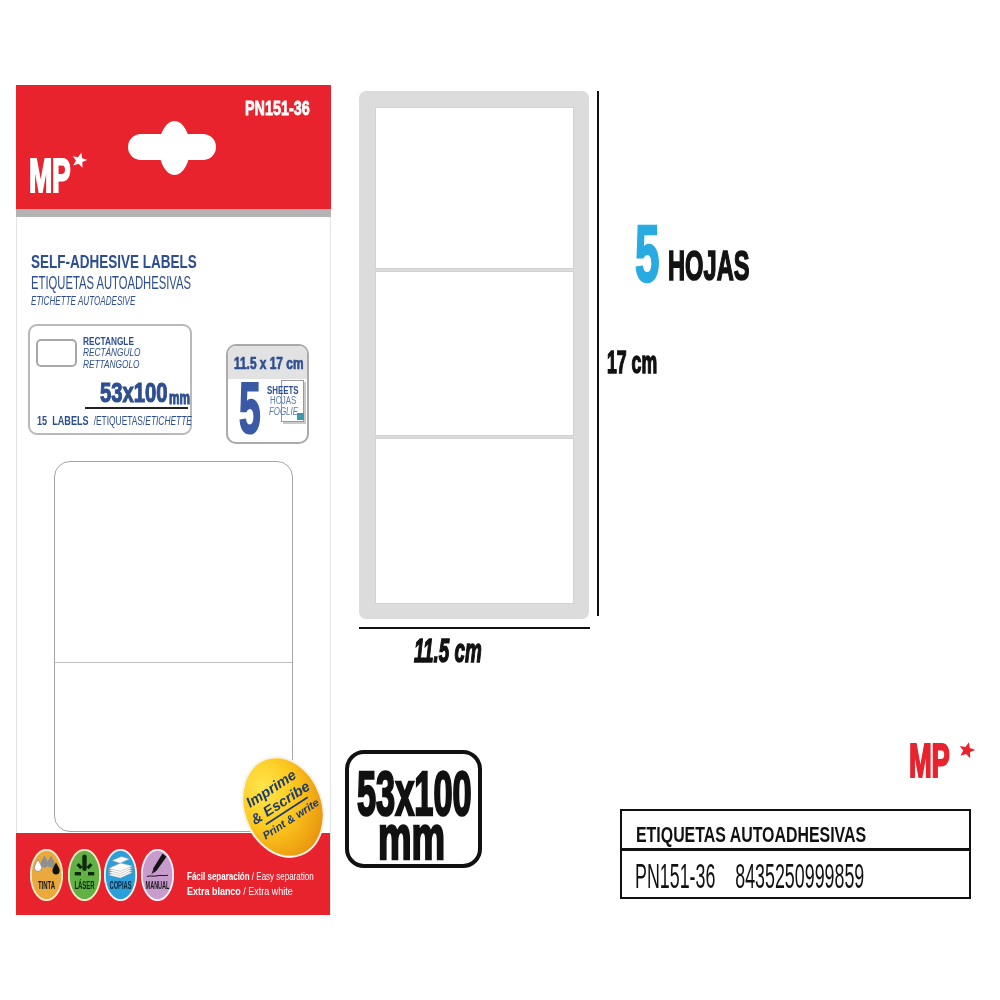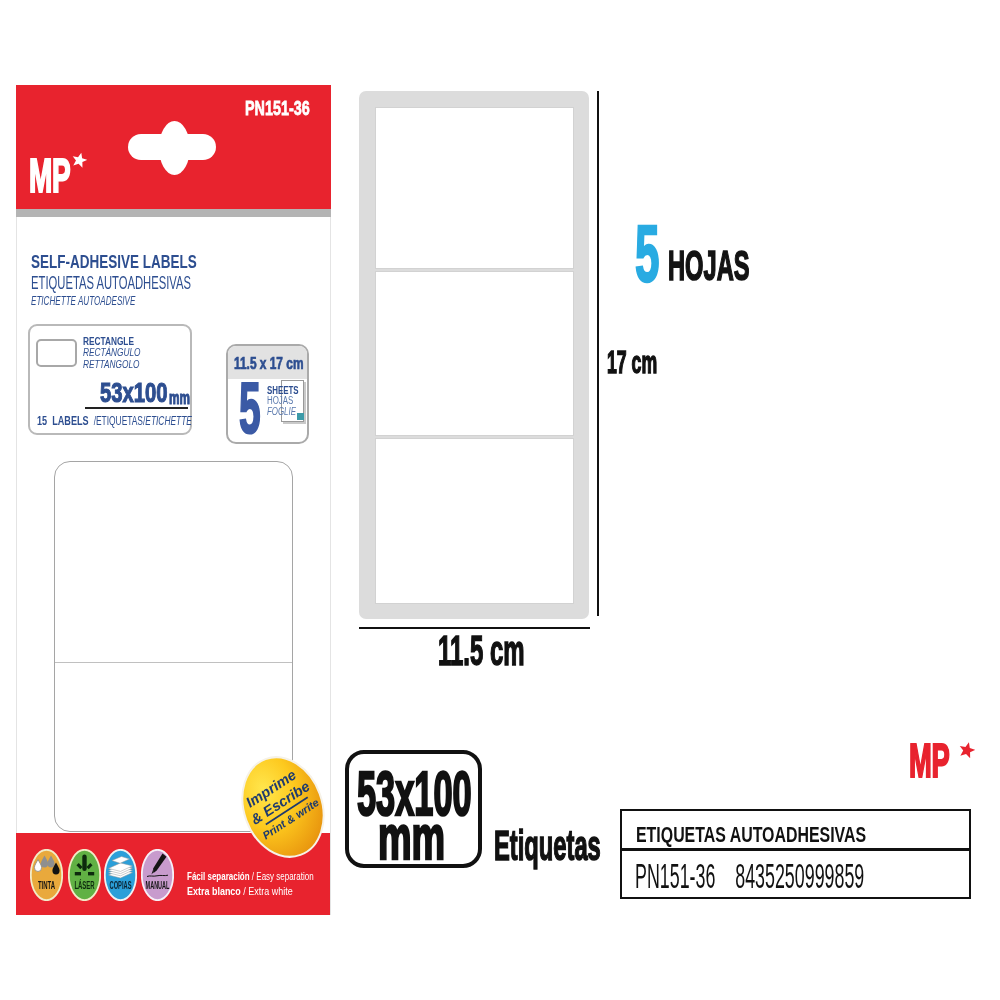--- a/index.html
+++ b/index.html
@@ -56,21 +56,21 @@
   <div class="abs" style="left:226px;top:344px;width:83px;height:100px;border:2px solid #aaaaaa;border-radius:10px;background:#fff;overflow:hidden;padding-left:11px;">
 
     <div style="position:absolute;left:0;top:0;width:100%;height:33px;background:#e2e2e2;"></div>
     <div style="position:absolute;left:6px;top:9px;color:#2d4e90;font-weight:bold;font-size:17px;line-height:17px;"><span class="cx" style="transform:scaleX(0.70);-webkit-text-stroke:0.7px #2d4e90;">11.5 x 17 cm</span></div>
 
     <div style="position:absolute;left:53px;top:34px;width:23px;height:42px;background:#fff;border:1.5px solid #999;box-shadow:2px 2px 0 #c9c9c9;"></div>
     <div style="position:absolute;left:69px;top:67px;width:7px;height:7px;background:#3c9aa8;"></div>
 
     <div style="position:absolute;left:11px;top:36px;color:#3b5aa5;font-weight:bold;font-size:72px;line-height:53px;"><span class="cx" style="transform:scaleX(0.54);-webkit-text-stroke:2.2px #3b5aa5;">5</span></div>
 
-    <div style="position:absolute;left:39px;top:40px;color:#2d4e90;font-size:10px;font-weight:bold;line-height:10.3px;">
+    <div style="position:absolute;left:39px;top:40px;color:#2d4e90;font-size:10px;font-weight:bold;line-height:10.3px;text-align:center;">
       <span class="cx" style="transform:scaleX(0.79);">SHEETS</span><br>
       <span class="cx" style="transform:scaleX(0.79);font-weight:normal;color:#5a79ad;">HOJAS</span><br>
       <span class="cx" style="transform:scaleX(0.79);font-weight:normal;font-style:italic;color:#5a79ad;">FOGLIE</span></div>
   </div>
 
   <div class="abs" style="left:54px;top:461px;width:239px;height:371px;background:#fff;border:1px solid #a5a5a5;border-radius:16px;"></div>
 
   <div class="abs" style="left:55px;top:662px;width:237px;height:1.3px;background:#c0c0c0;"></div>
 
   <div class="abs" style="left:16px;top:833px;width:314px;height:82px;background:#e8232e;"></div>
@@ -156,30 +156,29 @@
   <div class="abs" style="left:375px;top:271px;width:199px;height:165px;background:#fff;border:1px solid #d2d2d2;"></div>
 
   <div class="abs" style="left:375px;top:438px;width:199px;height:166px;background:#fff;border:1px solid #d2d2d2;"></div>
 
   <div class="abs" style="left:597px;top:91px;width:2.2px;height:525px;background:#111;"></div>
 
   <div class="abs" style="left:607px;top:351px;font-size:31px;line-height:23px;font-weight:bold;color:#111;"><span class="cx" style="transform:scaleX(0.57);-webkit-text-stroke:1.5px #111;">17 cm</span></div>
 
   <div class="abs" style="left:359px;top:626.5px;width:231px;height:2.4px;background:#111;"></div>
 
-  <div class="abs" style="left:438px;top:639px;font-size:42px;line-height:24px;font-weight:bold;color:#111;"><span class="cx" style="transform:scaleX(0.57);-webkit-text-stroke:1.5px #111;">11.5 cm</span></div>
+  <div class="abs" style="left:414px;top:639px;font-size:33px;line-height:24px;font-weight:bold;color:#111;font-style:italic;"><span class="cx" style="transform:scaleX(0.57);-webkit-text-stroke:1.5px #111;">11.5 cm</span></div>
 
   <div class="abs" style="left:635px;top:226px;font-size:80px;line-height:56px;font-weight:bold;color:#29abe2;"><span class="cx" style="transform:scaleX(0.55);-webkit-text-stroke:2.4px #29abe2;">5</span></div>
   <div class="abs" style="left:668px;top:250px;font-size:43px;line-height:31px;font-weight:bold;color:#131313;"><span class="cx" style="transform:scaleX(0.55);-webkit-text-stroke:1.7px #131313;">HOJAS</span></div>
 
   <div class="abs" style="left:345px;top:750px;width:137px;height:118px;border:4px solid #111;border-radius:19px;background:#fff;"></div>
   <div class="abs" style="left:357px;top:771px;font-size:63px;line-height:44px;font-weight:bold;color:#111;"><span class="cx" style="transform:scaleX(0.545);-webkit-text-stroke:2.6px #111;">53x100</span></div>
   <div class="abs" style="left:378px;top:820px;font-size:63px;line-height:35px;font-weight:bold;color:#111;"><span class="cx" style="transform:scaleX(0.60);-webkit-text-stroke:2.6px #111;">mm</span></div>
 
-  <div class="abs" style="left:494px;top:831px;font-size:42px;line-height:29px;font-weight:bold;color:#111;"><span class="cx" style="transform:scaleX(0.565);-webkit-text-stroke:1.5px #111;">Etiquetas</span></div>
 
   <div class="abs" style="left:909px;top:742px;color:#e8232e;font-weight:bold;font-size:48px;line-height:38px;"><span class="cx" style="transform:scaleX(0.57);letter-spacing:-0.5px;-webkit-text-stroke:2.1px #e8232e;">MP</span></div>
 
   <svg class="abs" style="left:959px;top:742px;" width="16" height="16" viewBox="0 0 20 20">
       <polygon fill="#e8232e" points="10,0 12.8,6.8 20,7.2 14.4,11.8 16.3,19 10,15 3.7,19 5.6,11.8 0,7.2 7.2,6.8" transform="rotate(14 10 10)"></polygon>
     </svg>
 
   <div class="abs" style="left:620px;top:809px;width:351px;height:90px;border:2.5px solid #111;background:#fff;">
 
     <div style="position:absolute;left:14px;top:16px;font-size:21.5px;line-height:16px;font-weight:bold;color:#111;"><span class="cx" style="transform:scaleX(0.74);">ETIQUETAS AUTOADHESIVAS</span></div>

